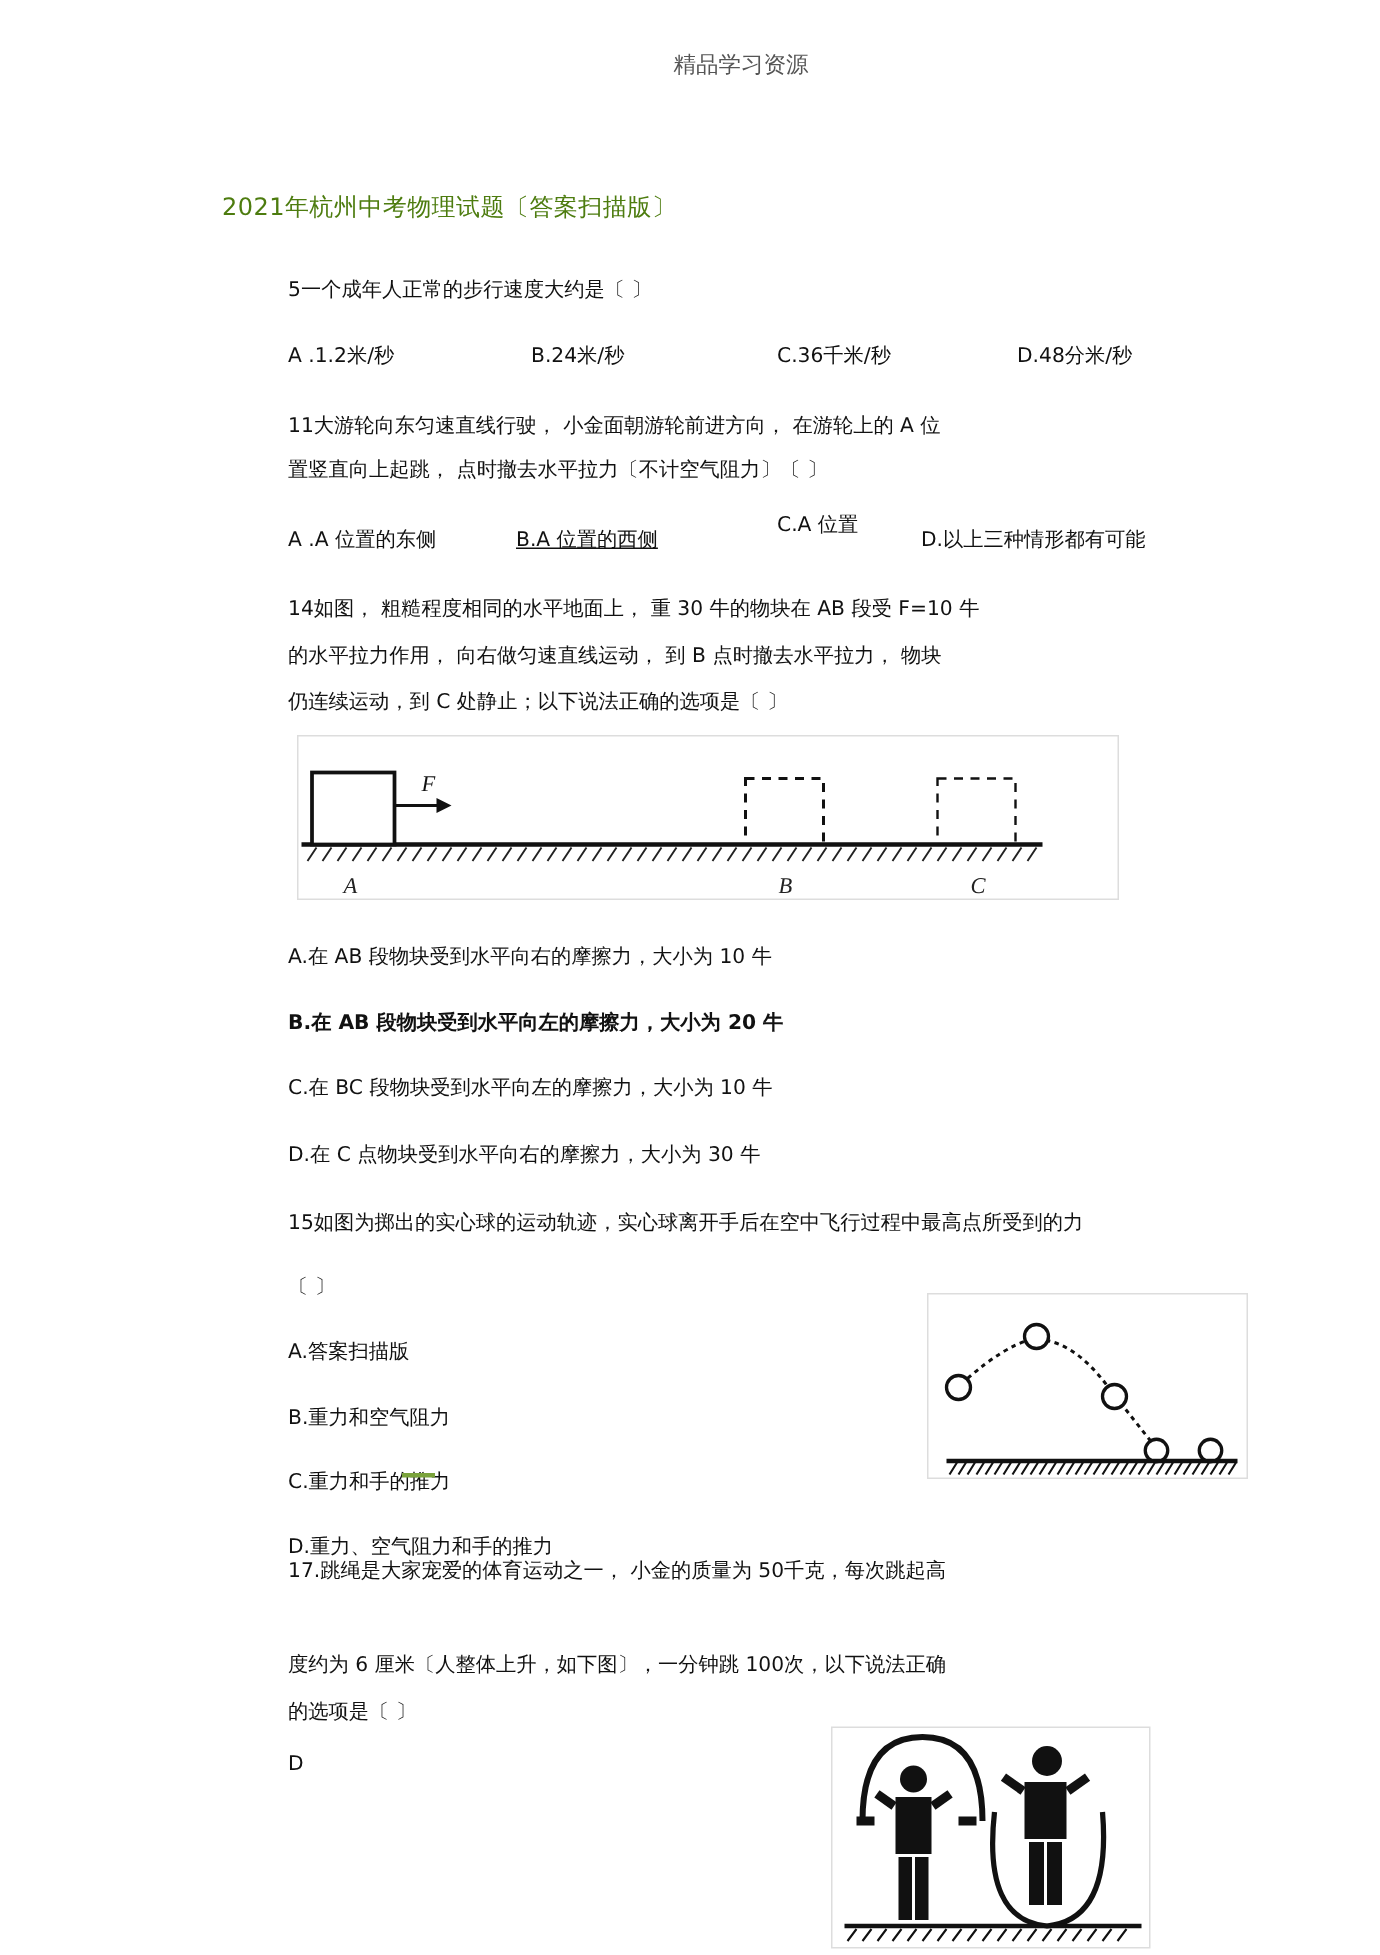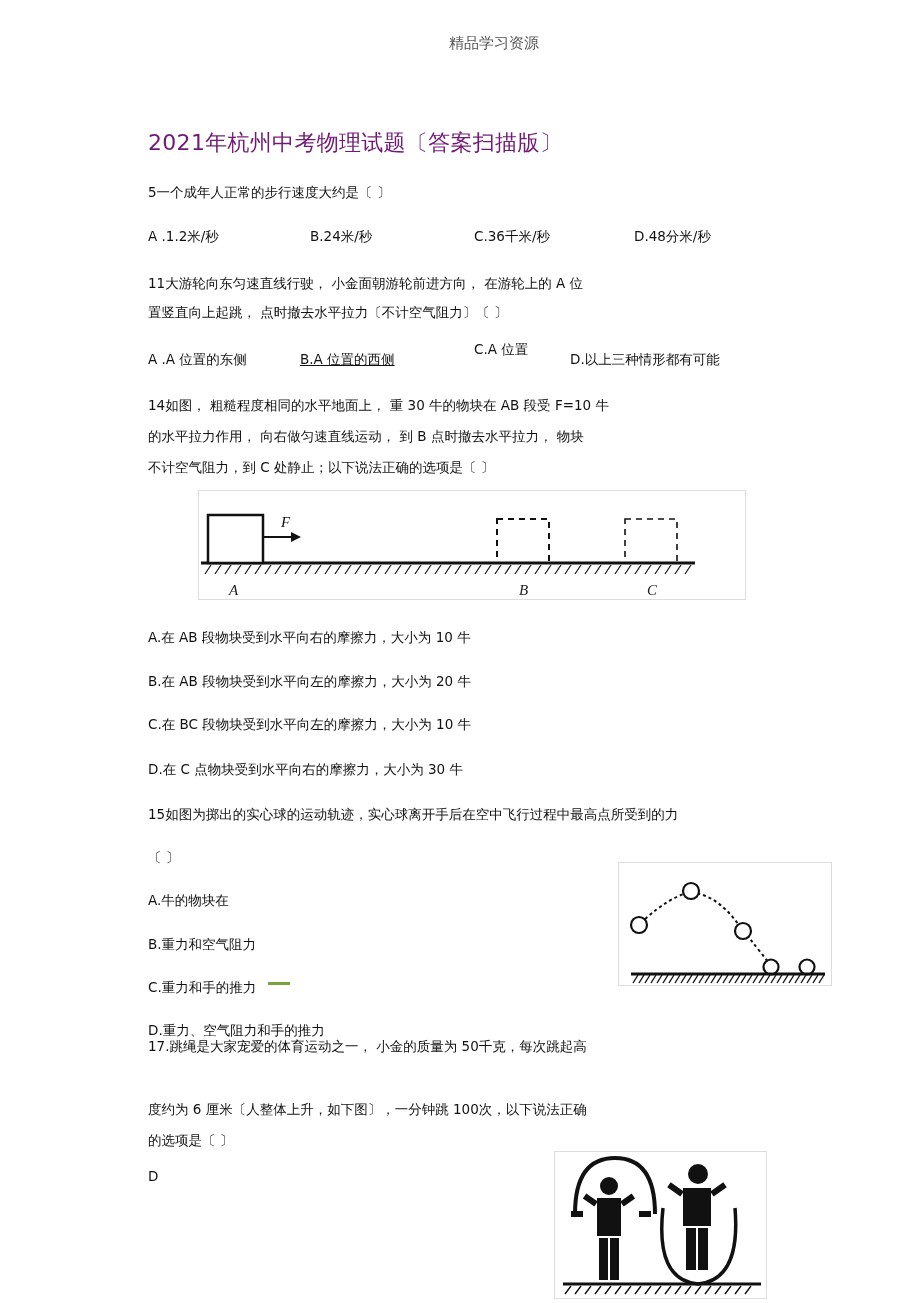--- a/index.html
+++ b/index.html
@@ -1,21 +1,21 @@
 <!DOCTYPE html>
 <html><head>
 <meta charset="utf-8">
 <style>
   html, body { margin:0; padding:0; background:#fff; }
   body { width:920px; height:1303px; position:relative; overflow:hidden;
          font-family:"DejaVu Sans","Liberation Sans",sans-serif; color:#111; }
   .abs { position:absolute; white-space:nowrap; }
   .hdr { font-size:15px; color:#555; }
-  .title { font-size:22px; color:#701a75; letter-spacing:0.3px; }
-  .t { font-size:13.5px; color:#111; }
+  .title { font-size:16px; color:#4d7c0f; letter-spacing:0.3px; }
+  .t { font-size:13.5px; color:#111;margin-left:44px; }
   .fig { position:absolute; border:1px solid #ddd; background:#fff; }
   .green-mark { position:absolute; width:22px; height:3px; background:#7aa33b; }
 </style>
 </head>
 <body>
 
 <div class="abs hdr" style="left:449px; top:34px;">精品学习资源</div>
 
 <div class="abs title" style="left:148px; top:128px;">2021年杭州中考物理试题〔答案扫描版〕</div>
 
@@ -27,21 +27,21 @@
 
 <div class="abs t" style="left:148px; top:275px;">11大游轮向东匀速直线行驶，        小金面朝游轮前进方向，    在游轮上的    A 位</div>
 <div class="abs t" style="left:148px; top:304px;">置竖直向上起跳，        点时撤去水平拉力〔不计空气阻力〕〔            〕</div>
 <div class="abs t" style="left:148px; top:351px;">A .A 位置的东侧</div>
 <div class="abs t" style="left:300px; top:351px;text-decoration:underline;">B.A 位置的西侧</div>
 <div class="abs t" style="left:474px; top:341px;text-align:right;">C.A 位置</div>
 <div class="abs t" style="left:570px; top:351px;">D.以上三种情形都有可能</div>
 
 <div class="abs t" style="left:148px; top:397px;">14如图，  粗糙程度相同的水平地面上，        重 30 牛的物块在    AB 段受  F=10 牛</div>
 <div class="abs t" style="left:148px; top:428px;">的水平拉力作用，        向右做匀速直线运动，        到 B 点时撤去水平拉力，        物块</div>
-<div class="abs t" style="left:148px; top:459px;">不计空气阻力，到    C 处静止；以下说法正确的选项是〔        〕</div>
+<div class="abs t" style="left:148px; top:459px;">仍连续运动，到    C 处静止；以下说法正确的选项是〔        〕</div>
 
 <div class="fig" style="left:198px; top:490px; width:546px; height:108px;">
   <svg width="546" height="108" viewBox="0 0 546 108">
 
     <line x1="2" y1="72" x2="496" y2="72" stroke="#111" stroke-width="3"></line>
 
     <g stroke="#222" stroke-width="1.3">
       <path d="M6 83 L12 74 M16 83 L22 74 M26 83 L32 74 M36 83 L42 74 M46 83 L52 74 M56 83 L62 74 M66 83 L72 74 M76 83 L82 74 M86 83 L92 74 M96 83 L102 74 M106 83 L112 74 M116 83 L122 74 M126 83 L132 74 M136 83 L142 74 M146 83 L152 74 M156 83 L162 74 M166 83 L172 74 M176 83 L182 74 M186 83 L192 74 M196 83 L202 74 M206 83 L212 74 M216 83 L222 74 M226 83 L232 74 M236 83 L242 74 M246 83 L252 74 M256 83 L262 74 M266 83 L272 74 M276 83 L282 74 M286 83 L292 74 M296 83 L302 74 M306 83 L312 74 M316 83 L322 74 M326 83 L332 74 M336 83 L342 74 M346 83 L352 74 M356 83 L362 74 M366 83 L372 74 M376 83 L382 74 M386 83 L392 74 M396 83 L402 74 M406 83 L412 74 M416 83 L422 74 M426 83 L432 74 M436 83 L442 74 M446 83 L452 74 M456 83 L462 74 M466 83 L472 74 M476 83 L482 74 M486 83 L492 74"></path>
     </g>
 
@@ -55,27 +55,27 @@
 
     <rect x="426" y="28" width="52" height="44" fill="none" stroke="#111" stroke-width="1.6" stroke-dasharray="6,5"></rect>
 
     <text x="30" y="104" font-family="Liberation Serif, serif" font-style="italic" font-size="15" fill="#222">A</text>
     <text x="320" y="104" font-family="Liberation Serif, serif" font-style="italic" font-size="15" fill="#222">B</text>
     <text x="448" y="104" font-family="Liberation Serif, serif" font-style="italic" font-size="15" fill="#222">C</text>
   </svg>
 </div>
 
 <div class="abs t" style="left:148px; top:629px;">A.在 AB   段物块受到水平向右的摩擦力，大小为    10 牛</div>
-<div class="abs t" style="left:148px; top:673px;">B.在 AB   段物块受到水平向左的摩擦力，大小为    20 牛</div>
+<div class="abs t" style="left:148px; top:673px;font-weight:bold;">B.在 AB   段物块受到水平向左的摩擦力，大小为    20 牛</div>
 <div class="abs t" style="left:148px; top:716px;">C.在 BC   段物块受到水平向左的摩擦力，大小为    10 牛</div>
 <div class="abs t" style="left:148px; top:761px;">D.在 C  点物块受到水平向右的摩擦力，大小为  30 牛</div>
 
 <div class="abs t" style="left:148px; top:806px;">15如图为掷出的实心球的运动轨迹，实心球离开手后在空中飞行过程中最高点所受到的力</div>
 <div class="abs t" style="left:148px; top:849px;">〔    〕</div>
-<div class="abs t" style="left:148px; top:892px;">A.牛的物块在</div>
+<div class="abs t" style="left:148px; top:892px;">A.答案扫描版</div>
 <div class="abs t" style="left:148px; top:936px;">B.重力和空气阻力</div>
 <div class="abs t" style="left:148px; top:979px;">C.重力和手的推力</div>
 <div class="green-mark" style="left:268px; top:982px;"></div>
 <div class="abs t" style="left:148px; top:1022px;">D.重力、空气阻力和手的推力</div>
 
 <div class="fig" style="left:618px; top:862px; width:212px; height:122px;">
   <svg width="212" height="122" viewBox="0 0 212 122">
     <path d="M26 56 Q50 35 68 30 Q95 28 120 62 Q138 85 150 100" fill="none" stroke="#111" stroke-width="2" stroke-dasharray="3,3"></path>
     <circle cx="20" cy="62" r="8" fill="#fff" stroke="#111" stroke-width="2.2"></circle>
     <circle cx="72" cy="28" r="8" fill="#fff" stroke="#111" stroke-width="2.2"></circle>

